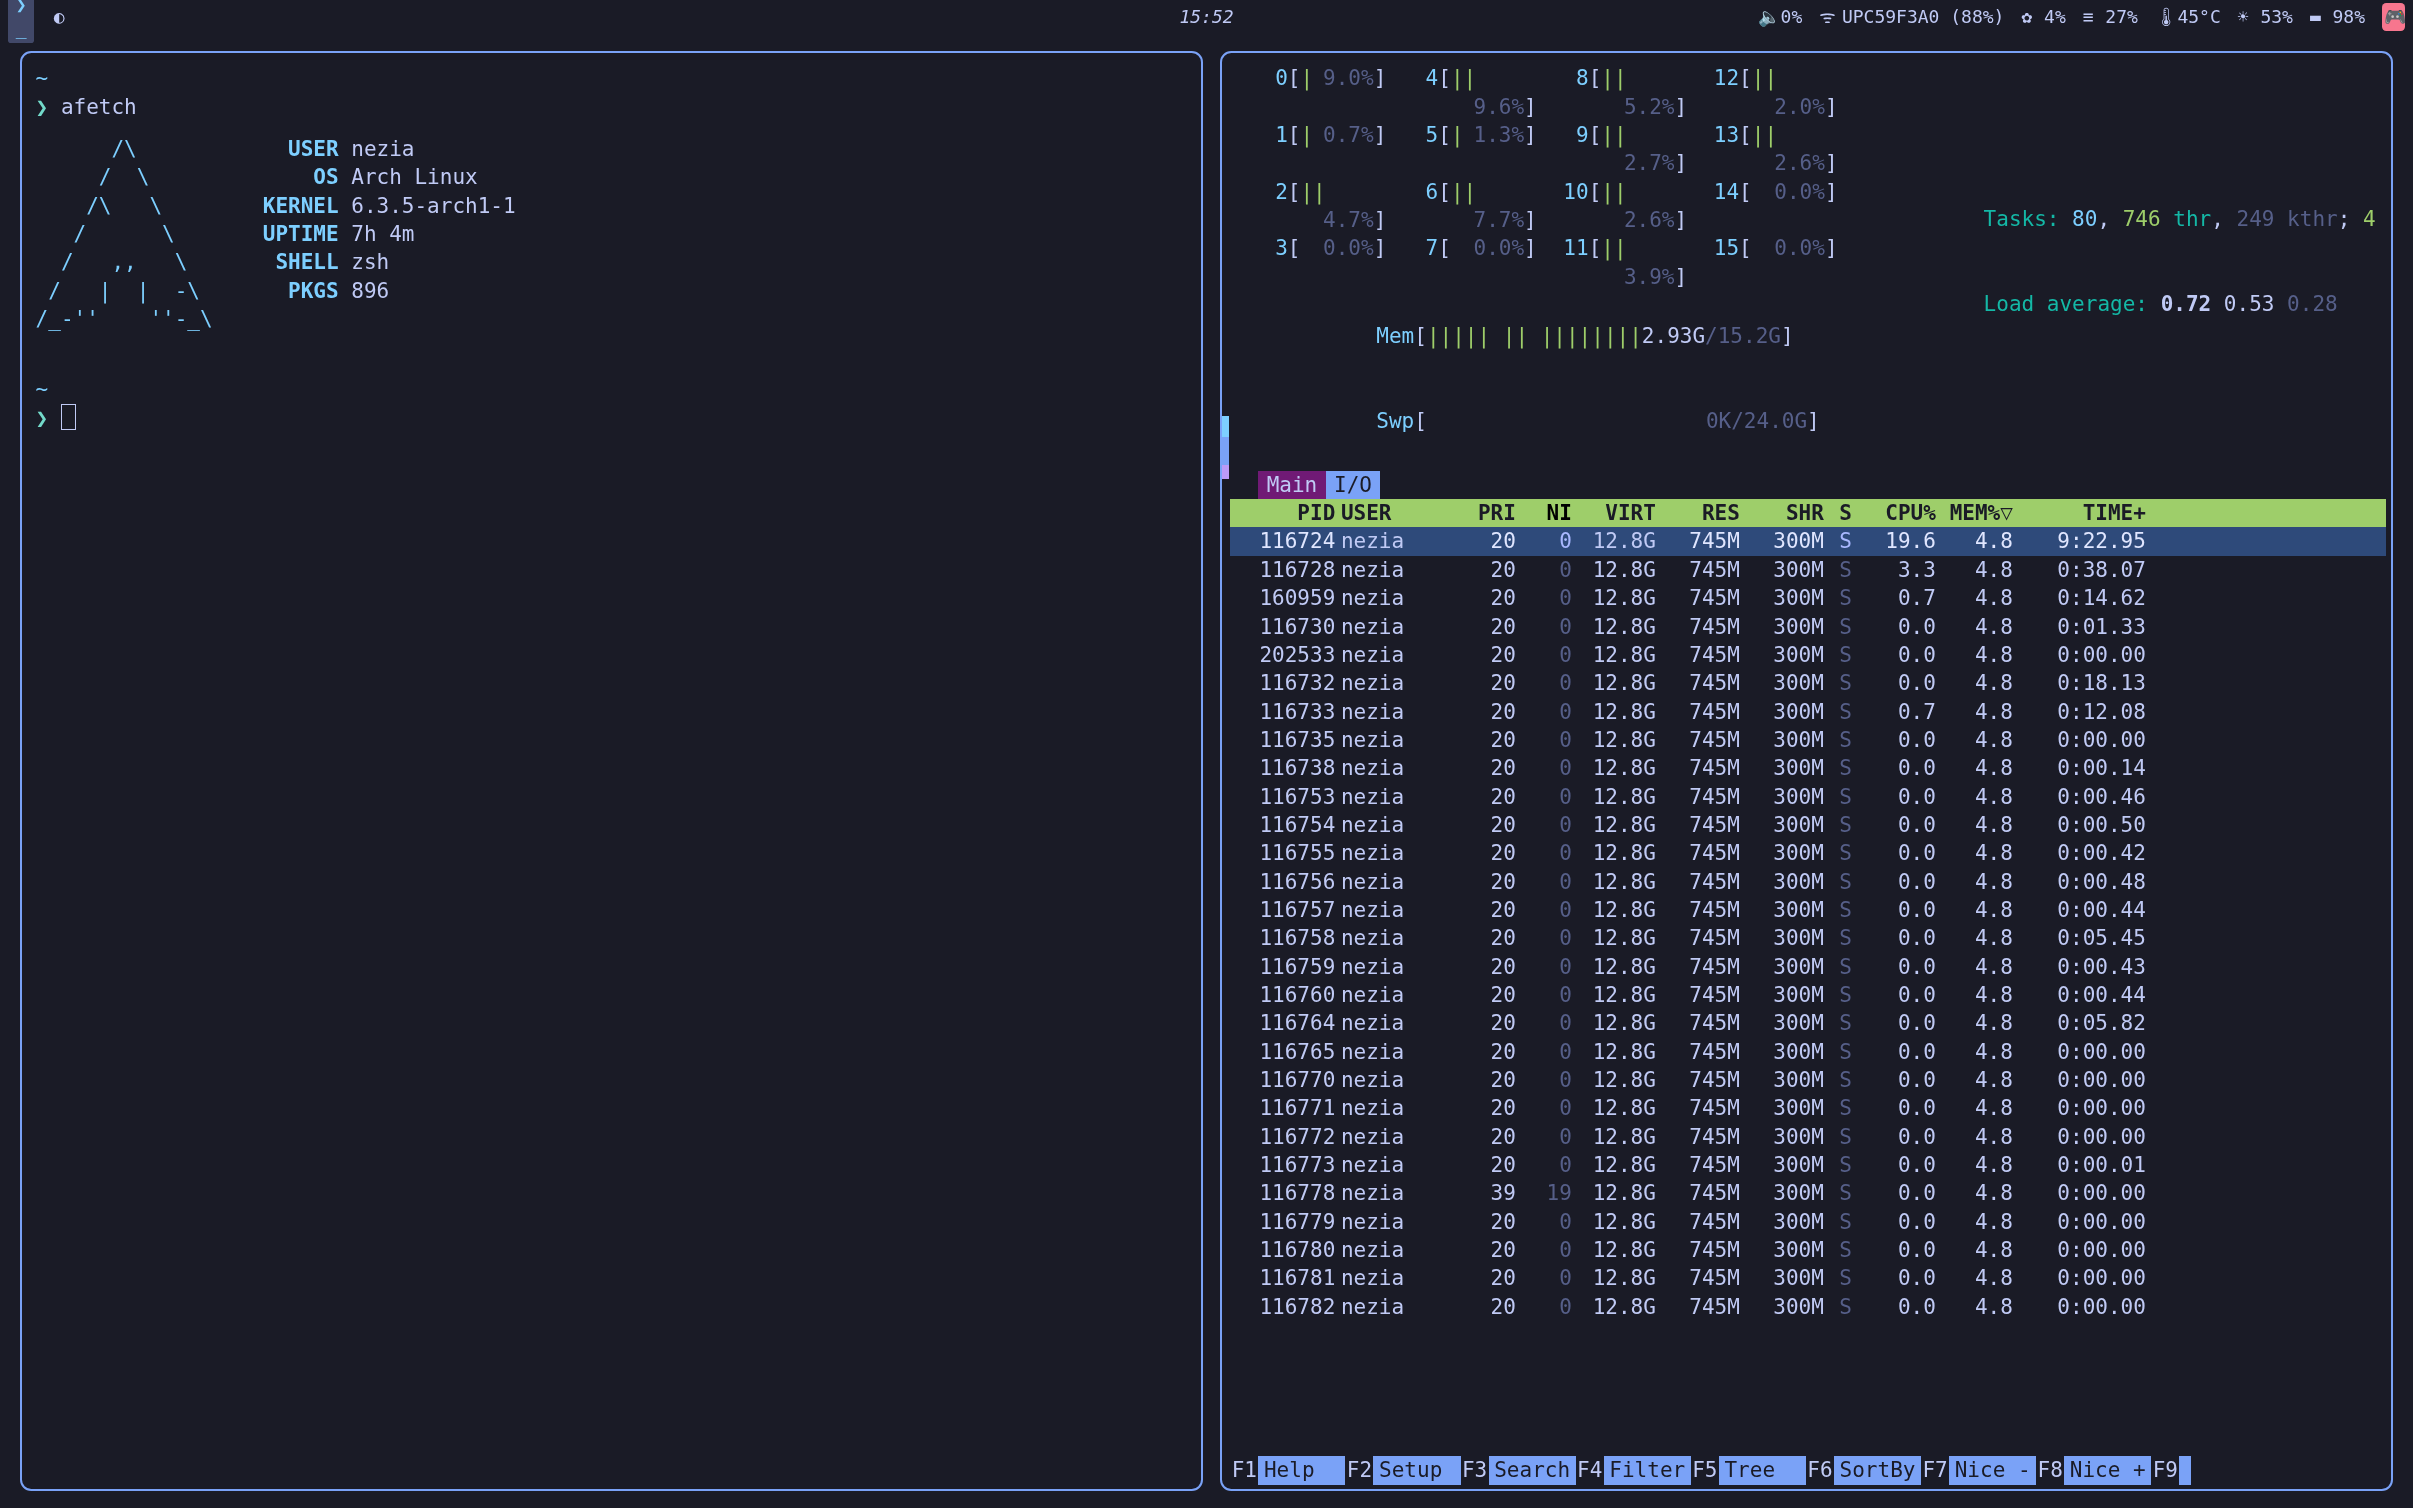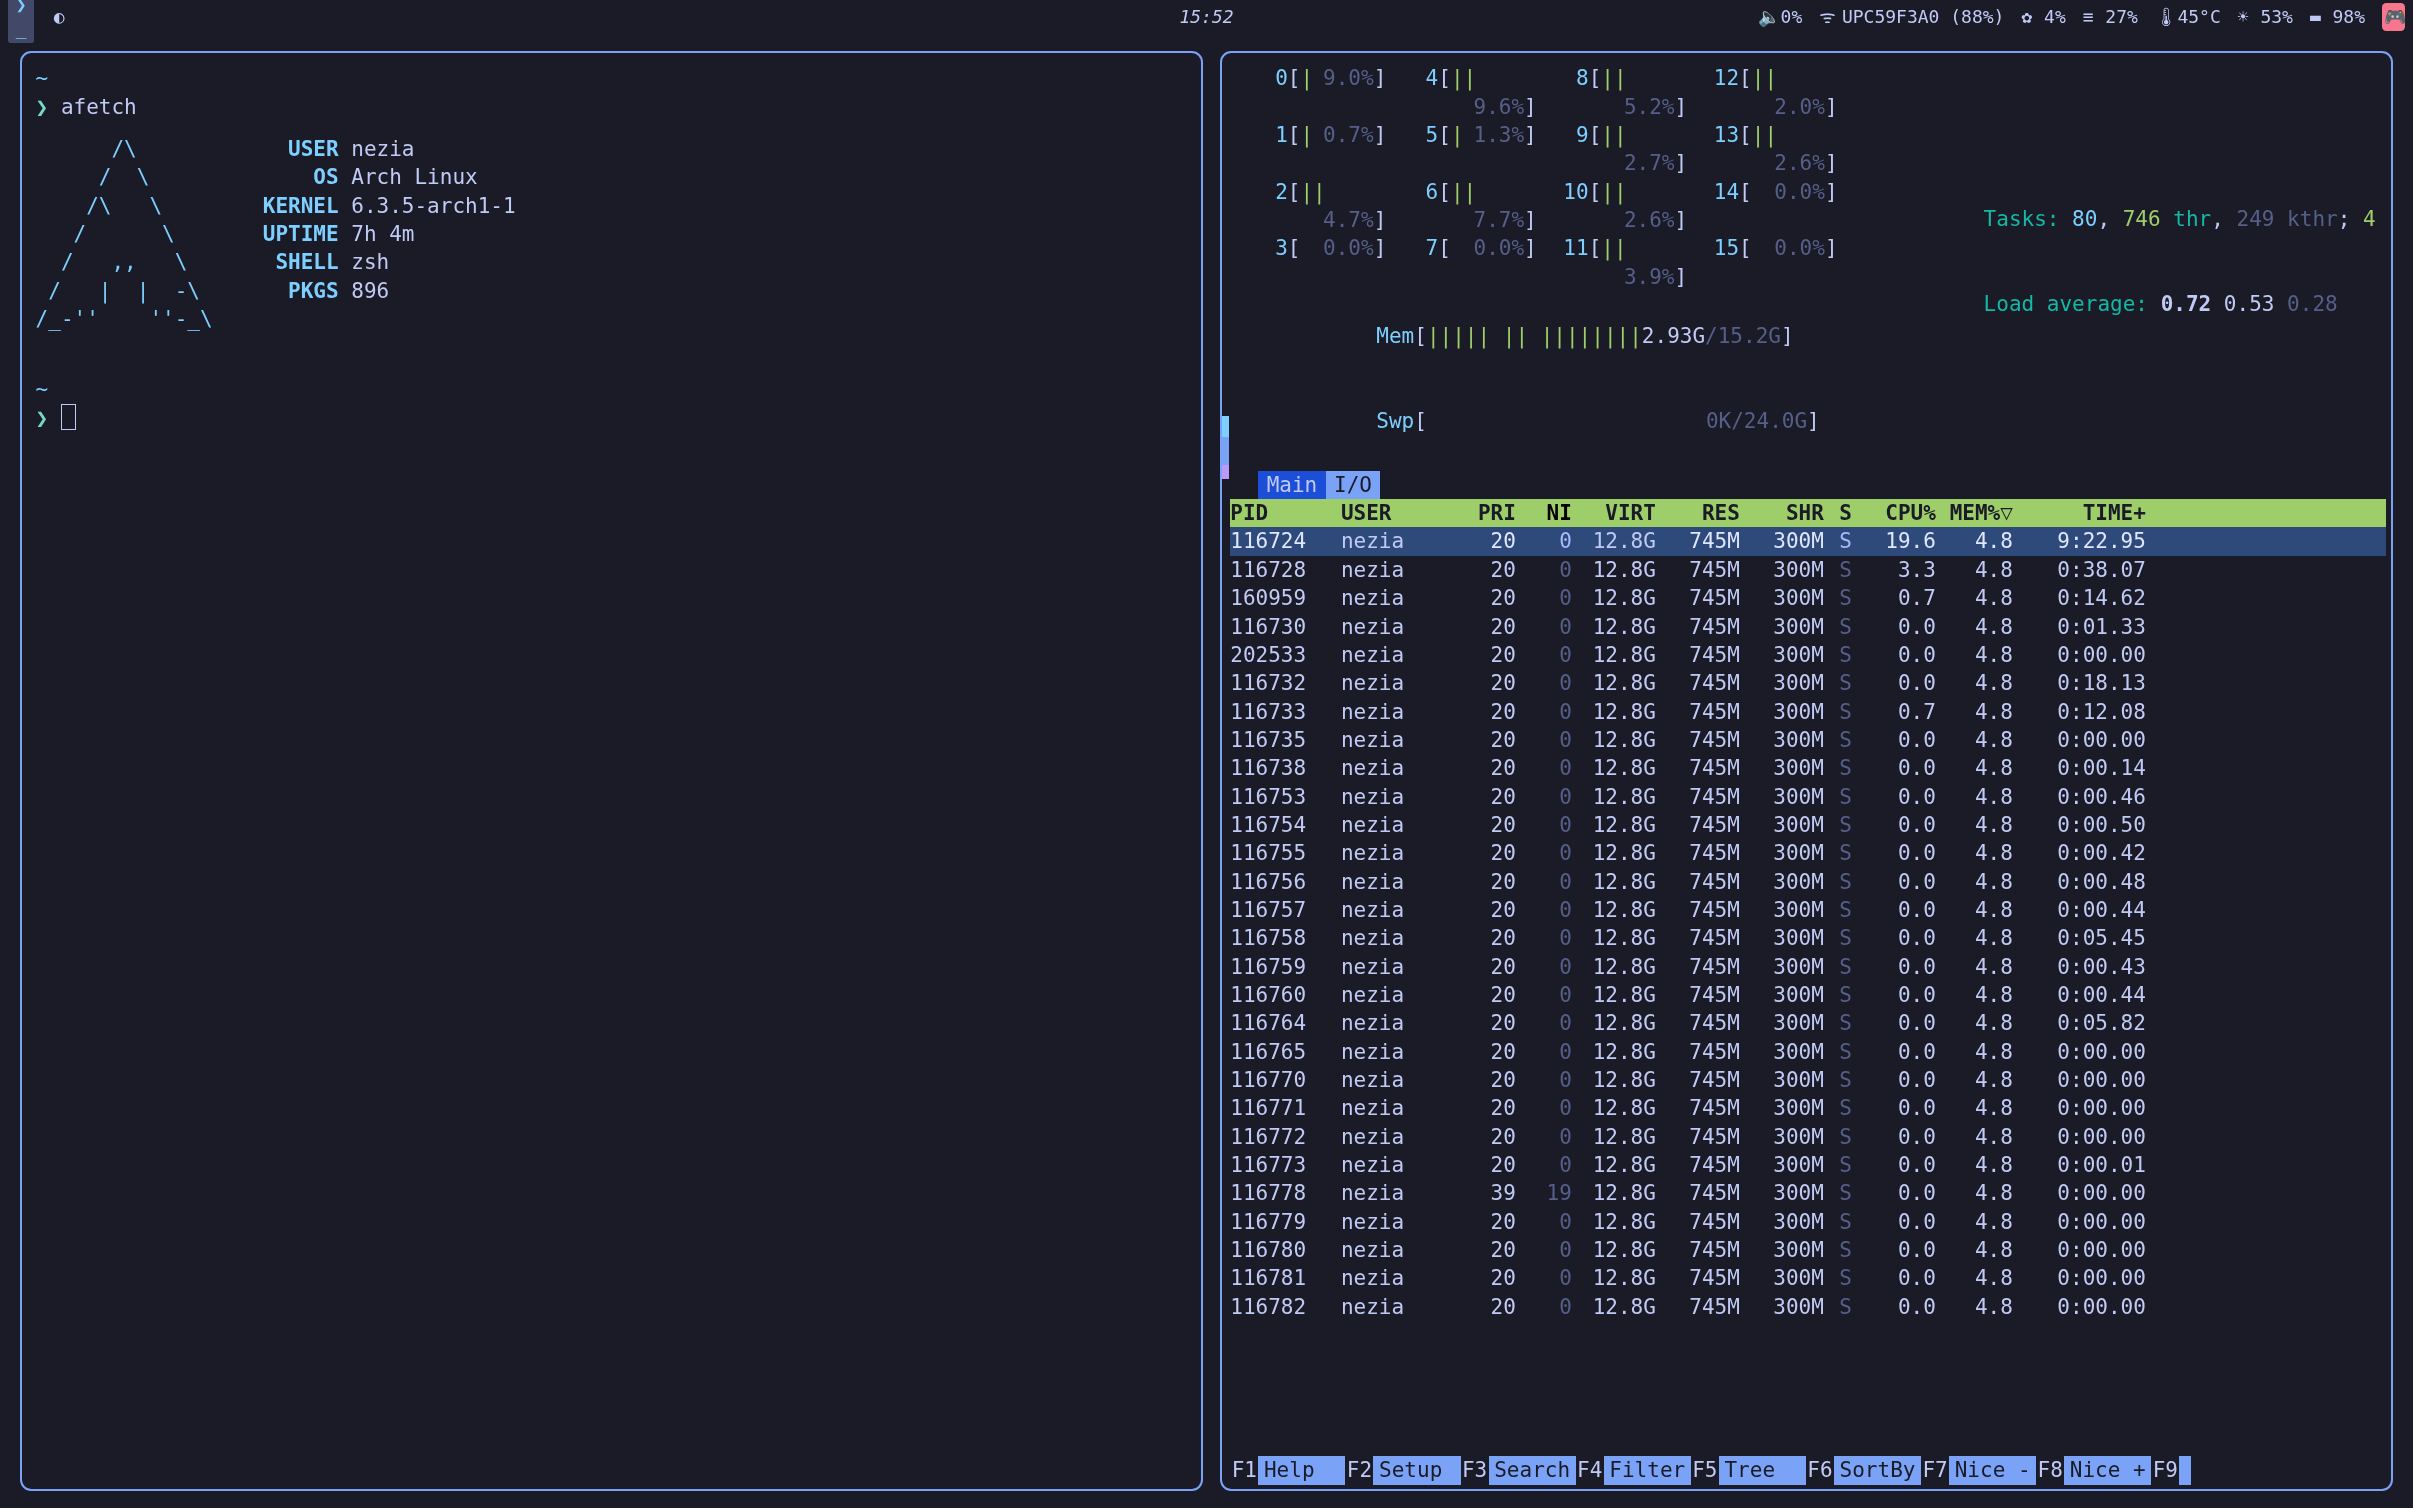--- a/index.html
+++ b/index.html
@@ -48,28 +48,28 @@
   .meter .pct{color:var(--dim)}
   .meter .brk{color:var(--text)}
   .memline{padding:0 9.8px;white-space:pre}
   .memline .k{color:var(--cyan)}
   .memline .dim{color:var(--dim)}
   .statline{padding:0 9.8px;white-space:pre}
   .statline .lbl{color:#14b8a6}
   .statline .v1{color:var(--green)}
   .statline .dim{color:var(--dim)}
   .tabs{margin:7px 0 0 28px;display:flex}
-  .tab{padding:0 8.4px;background:#1d4ed8;color:#c0caf5}
+  .tab{padding:0 8.4px;background:#701a75;color:#c0caf5}
   .tab.active{background:var(--hilite);color:#1a1b26;font-weight:normal}
   .hdr{background:var(--green);color:#1a1b26;white-space:pre;padding:0;font-weight:bold;display:flex}
   .rows{flex:1;overflow:hidden}
   .row{white-space:pre;display:flex;color:var(--text)}
   .row.sel{background:#2e4a7a;color:#e0e6ff}
   .c{display:inline-block;text-align:right;overflow:hidden}
-  .c.pid{width:105px;text-align:left;padding-right:5.6px}
+  .c.pid{width:105px;text-align:right;padding-right:5.6px}
   .c.user{width:98px;text-align:left;color:var(--text)}
   .c.pri{width:77px}
   .c.ni{width:56px;color:var(--dim)}
   .c.virt{width:84px;color:var(--text)}
   .c.res{width:84px}
   .c.shr{width:84px}
   .c.s{width:28px;color:var(--dim)}
   .c.cpu{width:84px}
   .c.mem{width:77px}
   .c.time{width:133px;text-align:right;padding-right:5.6px}

